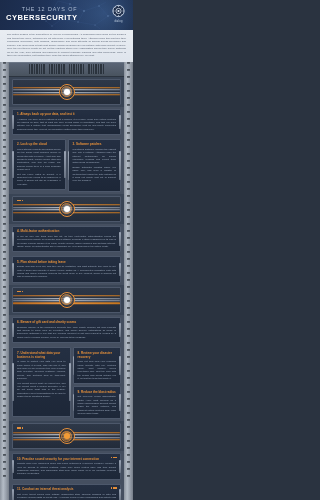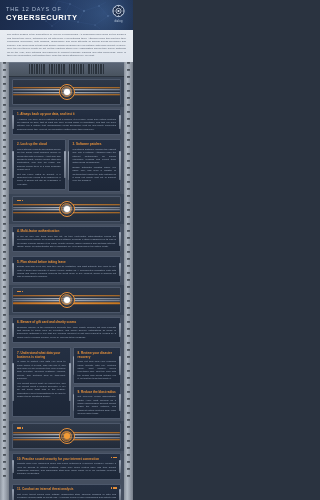--- a/index.html
+++ b/index.html
@@ -13,21 +13,21 @@
 
   
   .header {
     position: relative; height: 30px;
     background:
       radial-gradient(circle at 78% 45%, rgba(70,110,165,.55) 0%, rgba(70,110,165,0) 55%),
       linear-gradient(105deg, #1b2b4a 0%, #20355c 45%, #16233d 100%);
     overflow: hidden;
   }
   .hdr-net { position: absolute; inset: 0; opacity: .5; }
-  .hdr-title-wrap { position: absolute; left: 6px; top: 6px; }
+  .hdr-title-wrap { position: absolute; left: 6px; top: 6px; text-align: right; }
   .hdr-kicker {
     font-size: 5.4px; letter-spacing: .9px; color: #aebdd4;
     font-weight: 400; line-height: 7px; white-space: nowrap;
   }
   .hdr-main {
     font-size: 7.6px; letter-spacing: .5px; color: #ffffff;
     font-weight: bold; line-height: 10px; white-space: nowrap;
   }
   .seal { position: absolute; right: 7px; top: 4px; width: 15px; height: 19px; }
   .seal-name {

